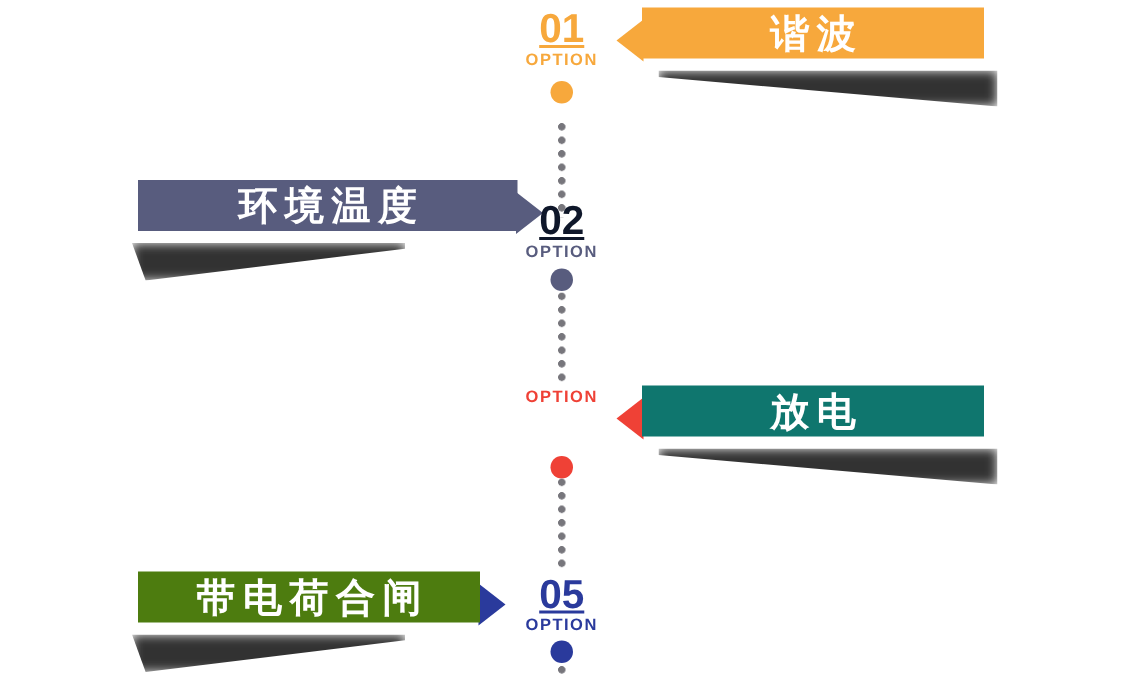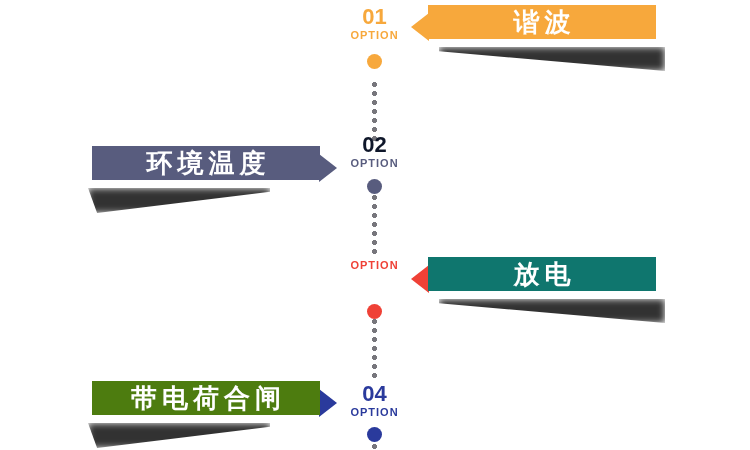--- a/index.html
+++ b/index.html
@@ -32,34 +32,34 @@
     left:28px;right:-9px;top:42px;height:24px;
     clip-path:polygon(0 0,100% 0,100% 100%,0 18%);
   }
   .banner.left .shadow{
     left:-4px;width:182px;top:42px;height:25px;
     clip-path:polygon(0 0,100% 0,100% 15%,5% 100%);
   }
 
   
   .numblock{position:absolute;left:337px;width:75px;text-align:center;z-index:3;}
-  .num{font-size:22px;font-weight:bold;line-height:1;}
+  .num{font-size:27px;font-weight:bold;line-height:1;text-decoration:underline;}
   .opt{font-size:11px;font-weight:bold;letter-spacing:1px;margin-top:1px;}
 
   .bigdot{position:absolute;left:367px;width:15px;height:15px;border-radius:50%;z-index:3;}
 
   
   .dotrun{
     position:absolute;left:372px;width:5px;z-index:3;
     background-image:radial-gradient(circle at 2.5px 2.5px,#77767C 2.3px,rgba(0,0,0,0) 2.6px);
     background-size:5px 9px;background-repeat:repeat-y;
   }
 
   
-  #b1{left:411px;top:5px;}   #b2{left:92px;top:146px;}
+  #b1{left:411px;top:5px;}   #b2{left:92px;top:120px;padding-left:25px;}
   #b3{left:411px;top:257px;} #b4{left:92px;top:381px;}
   #n1{top:6px;}   #n2{top:134px;} #n3{top:258px;} #n4{top:383px;}
   #d1{top:54px;}  #d2{top:179px;} #d3{top:304px;} #d4{top:427px;}
   #r1{top:82px;height:63px;}  #r2{top:195px;height:63px;}
   #r3{top:319px;height:63px;} #r4{top:444px;height:14px;}
 </style>
 </head>
 <body>
 
 <div class="stage">
@@ -106,19 +106,19 @@
   <div class="dotrun" id="r3"></div>
 
   <div class="banner left" id="b4">
     <div class="shadow"></div>
     <div class="tri" style="border-left-color: rgb(42, 58, 156);"></div>
     <div class="body" style="background: #4d7c0f;">
       <span class="title">带电荷合闸</span>
     </div>
   </div>
   <div class="numblock" id="n4">
-    <div class="num" style="color: rgb(42, 58, 156);">04</div>
+    <div class="num" style="color: rgb(42, 58, 156);">05</div>
     <div class="opt" style="color: rgb(42, 58, 156);">OPTION</div>
   </div>
   <div class="bigdot" id="d4" style="background: rgb(42, 58, 156);"></div>
   <div class="dotrun" id="r4"></div>
 
 </div>
 
 </body></html>

